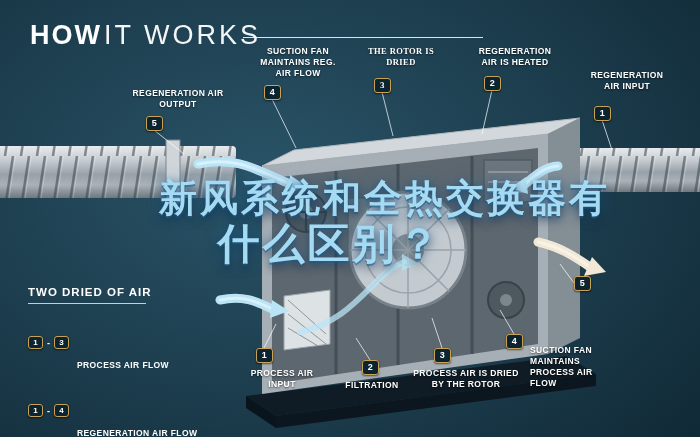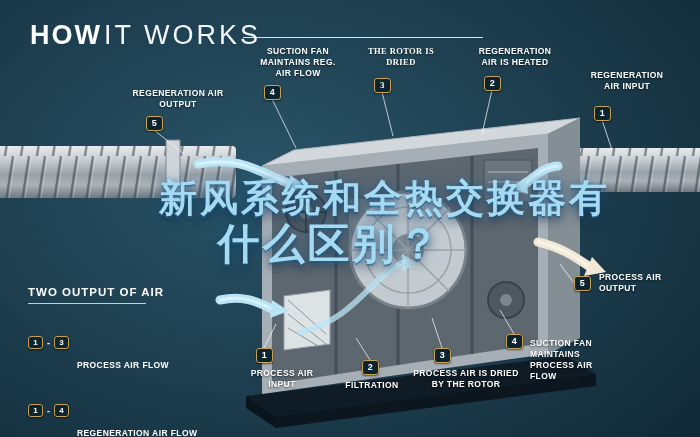--- a/index.html
+++ b/index.html
@@ -215,30 +215,29 @@
     <div class="co-label">FILTRATION</div>
   </div>
 
   <div class="callout" style="left:406px;top:348px;width:120px;">
     <div class="badge" style="margin:0 0 5px 28px;">3</div>
     <div class="co-label">PROCESS AIR IS DRIED BY THE ROTOR</div>
   </div>
 
   <div class="callout flex" style="left:506px;top:334px;width:96px;gap:7px;">
     <div class="badge" style="flex:0 0 auto;">4</div>
-    <div class="co-label" style="margin-top:4px;">SUCTION FAN MAINTAINS PROCESS AIR FLOW</div>
+    <div class="co-label" style="margin-top:11px;">SUCTION FAN MAINTAINS PROCESS AIR FLOW</div>
   </div>
 
   <div class="callout flex" style="left:574px;top:272px;width:96px;gap:8px;">
     <div class="badge" style="flex:0 0 auto;margin-top:4px;">5</div>
-    <div class="co-label">PROCESS AIR OUTPUT</div>
   </div>
 
   <div class="legend">
-    <div class="head">TWO OUTPUT OF AIR</div>
+    <div class="head">TWO DRIED OF AIR</div>
     <div class="rule"></div>
     <div class="row">
       <div class="badge sm">1</div>
       <span class="dash">-</span>
       <div class="badge sm">3</div>
       <span class="row-label">PROCESS AIR FLOW</span>
     </div>
     <div class="row">
       <div class="badge sm">1</div>
       <span class="dash">-</span>

